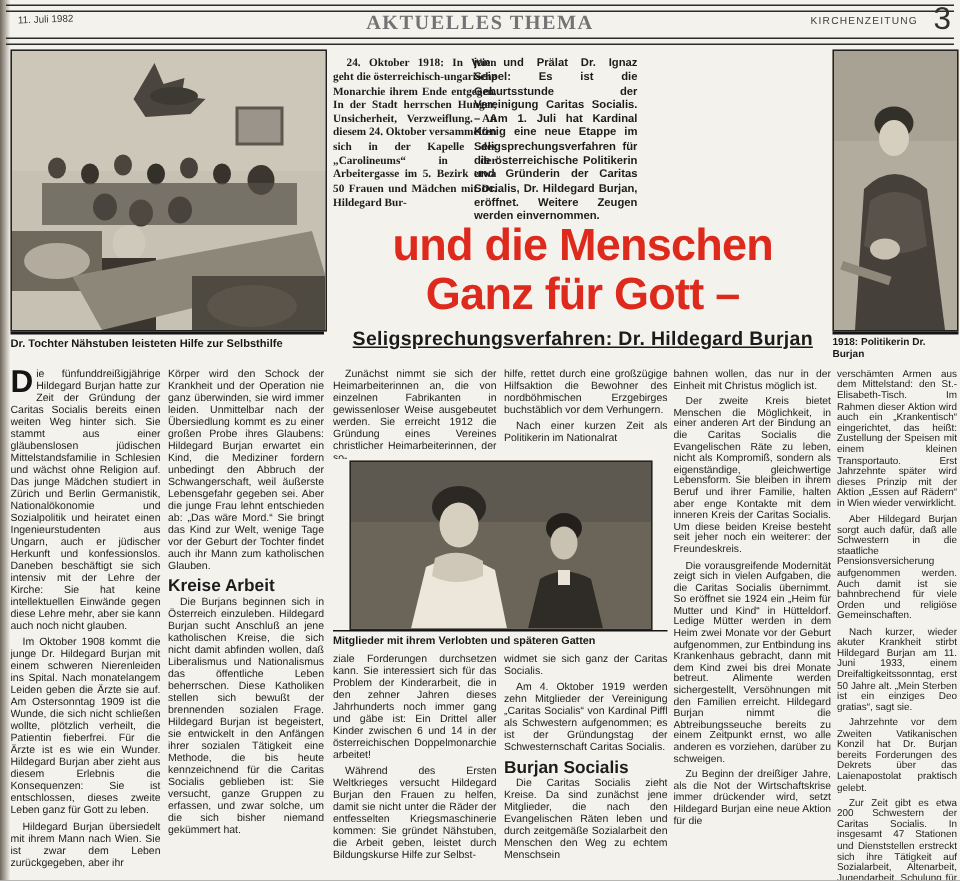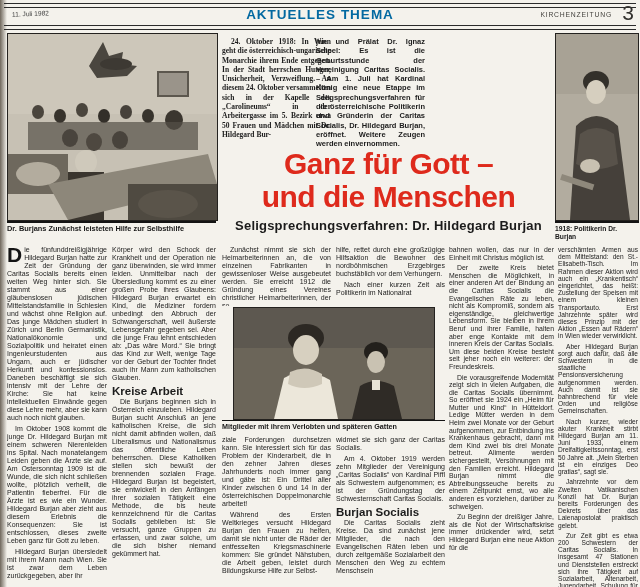--- a/index.html
+++ b/index.html
@@ -5,21 +5,21 @@
   html,body{margin:0;padding:0;background:#888;}
   .page{position:relative;width:640px;height:587px;background:#f4f2ec;overflow:hidden;
         font-family:"Liberation Sans",sans-serif;color:#1c1c1c;}
   .edge-shadow{position:absolute;left:0;top:0;width:7px;height:587px;
         background:linear-gradient(to right,#6f675c,rgba(120,112,100,0));}
   .rule{position:absolute;left:4px;width:632px;height:3px;
         border-top:1.4px solid #2b2b2b;border-bottom:0.8px solid #2b2b2b;}
   .rule.top{top:3px;} .rule.bottom{top:25px;}
   .date{position:absolute;left:12px;top:10px;font-size:6.6px;color:#3a3a3a;transform:rotate(-2deg);}
   .section-title{position:absolute;left:0;top:7px;width:640px;text-align:center;
-        font-size:13.5px;font-weight:bold;letter-spacing:1px;color:#0369a1;}
+        font-size:13.5px;font-weight:bold;letter-spacing:1px;color:#737373;font-family:Liberation Serif, serif;}
   .pub{position:absolute;right:28px;top:11px;font-size:6.8px;letter-spacing:0.8px;color:#44423e;}
   .pagenum{position:absolute;right:6px;top:1px;font-size:21px;font-weight:300;color:#33312e;}
 
   .photo{position:absolute;border:1px solid #24221f;background:#b9b3a7;overflow:hidden;}
   .photo svg{display:block;}
   .caption{position:absolute;font-weight:bold;color:#181818;line-height:1.15;}
   .cap-left{left:7px;top:221px;width:209px;font-size:7.4px;border-top:2px solid #141414;padding-top:2px;}
   .cap-right{left:555px;top:221px;width:84px;font-size:6.7px;border-top:2px solid #141414;padding-top:2px;}
   .cap-center{left:222px;top:420px;width:223px;font-size:7.2px;border-top:1.6px solid #141414;padding-top:2px;}
 
@@ -37,21 +37,21 @@
   .col-E{left:449px;top:246px;width:105px;height:341px;font-size:6.9px;line-height:7.6px;}
   .col-F{left:558px;top:246px;width:80px;height:341px;font-size:6.6px;line-height:7.2px;}
 
   .intro-col{position:absolute;top:37px;width:109px;height:110px;font-weight:bold;
         font-size:7.5px;line-height:9.3px;text-align:justify;overflow:hidden;}
   .intro-1{left:222px;font-family:Liberation Serif, serif;} .intro-2{left:316px;}
   .intro-col p{margin:0;text-indent:9px;} .intro-col p.cont{text-indent:0;}
 
   .headline-block{position:absolute;left:219px;top:147px;width:339px;text-align:center;}
   .headline{font-size:30px;line-height:33px;font-weight:bold;letter-spacing:-0.5px;color:#de2a1c;}
-  .subhead{margin-top:5px;font-size:13px;font-weight:bold;letter-spacing:0.2px;color:#1b1b1b;}
+  .subhead{margin-top:5px;font-size:13px;font-weight:bold;letter-spacing:0.2px;color:#1b1b1b;text-decoration:underline;}
 
   .subheading{font-size:11.5px;font-weight:bold;text-indent:0 !important;
         margin:5px 0 3px 0 !important;text-align:left;}
   .dropcap{float:left;font-size:21px;line-height:17px;font-weight:bold;padding-right:2px;color:#141414;}
 </style>
 </head>
 <body>
 
 <div class="page">
   <div class="edge-shadow"></div>
@@ -83,21 +83,21 @@
       <rect x="20" y="88" width="170" height="28" fill="#555047" opacity="0.7"></rect>
       <ellipse cx="78" cy="128" rx="11" ry="12" fill="#cfc9bb"></ellipse>
       <rect x="60" y="138" width="36" height="48" fill="#3a352e"></rect>
       <rect x="0" y="120" width="60" height="40" fill="#6e685d"></rect>
       <polygon points="40,150 200,120 209,150 60,186" fill="#8d877a"></polygon>
       <rect x="120" y="150" width="89" height="36" fill="#4f4a41"></rect>
       <ellipse cx="30" cy="140" rx="22" ry="12" fill="#b3ac9e"></ellipse>
       <ellipse cx="160" cy="170" rx="30" ry="14" fill="#5a544a"></ellipse>
     </svg>
   </div>
-  <div class="caption cap-left">Dr. Burjans Zunächst leisteten Hilfe zur Selbsthilfe</div>
+  <div class="caption cap-left">Dr. Tochter Nähstuben leisteten Hilfe zur Selbsthilfe</div>
 
   <div class="photo" style="left:555px;top:33px;width:82px;height:186px;">
     <svg width="82" height="186" viewBox="0 0 82 186">
       <rect width="82" height="186" fill="#b2ac9f"></rect>
       <rect x="0" y="0" width="82" height="60" fill="#a8a295"></rect>
       <ellipse cx="40" cy="48" rx="13" ry="11" fill="#33302a"></ellipse>
       <ellipse cx="40" cy="58" rx="10" ry="12" fill="#d6cfbf"></ellipse>
       <path d="M14 186 L20 92 Q40 72 62 92 L74 186 Z" fill="#45403a"></path>
       <path d="M24 100 q16 -12 34 0 l4 30 q-22 10 -42 0 z" fill="#58524a"></path>
       <ellipse cx="34" cy="132" rx="10" ry="7" fill="#c8c1b1"></ellipse>
@@ -107,22 +107,22 @@
   <div class="caption cap-right">1918: Politikerin Dr. Burjan</div>
 
   <div class="intro-col intro-1">
     <p>24. Oktober 1918: In Wien geht die österreichisch-ungarische Monarchie ihrem Ende entgegen. In der Stadt herrschen Hunger, Unsicherheit, Verzweiflung. An diesem 24. Oktober versammelten sich in der Kapelle des „Carolineums“ in der Arbeitergasse im 5. Bezirk etwa 50 Frauen und Mädchen mit Dr. Hildegard Bur-</p>
   </div>
   <div class="intro-col intro-2">
     <p class="cont">jan und Prälat Dr. Ignaz Seipel: Es ist die Geburtsstunde der Vereinigung Caritas Socialis. – Am 1. Juli hat Kardinal König eine neue Etappe im Seligsprechungsverfahren für die österreichische Politikerin und Gründerin der Caritas Socialis, Dr. Hildegard Burjan, eröffnet. Weitere Zeugen werden einvernommen.</p>
   </div>
 
   <div class="headline-block">
+    <div class="headline">und die Menschen</div>
     <div class="headline">Ganz für Gott –</div>
-    <div class="headline">und die Menschen</div>
     <div class="subhead">Seligsprechungsverfahren: Dr. Hildegard Burjan</div>
   </div>
 
   <div class="col bodytext col-A">
     <p class="cont"><span class="dropcap">D</span><span>ie fünfunddreißigjährige Hildegard Burjan hatte zur Zeit der Gründung der Caritas Socialis bereits einen weiten Weg hinter sich. Sie stammt aus einer gläubenslosen jüdischen Mittelstandsfamilie in Schlesien und wächst ohne Religion auf. Das junge Mädchen studiert in Zürich und Berlin Germanistik, Nationalökonomie und Sozialpolitik und heiratet einen Ingenieurstudenten aus Ungarn, auch er jüdischer Herkunft und konfessionslos. Daneben beschäftigt sie sich intensiv mit der Lehre der Kirche: Sie hat keine intellektuellen Einwände gegen diese Lehre mehr, aber sie kann auch noch nicht glauben.</span></p>
     <p>Im Oktober 1908 kommt die junge Dr. Hildegard Burjan mit einem schweren Nierenleiden ins Spital. Nach monatelangem Leiden geben die Ärzte sie auf. Am Ostersonntag 1909 ist die Wunde, die sich nicht schließen wollte, plötzlich verheilt, die Patientin fieberfrei. Für die Ärzte ist es wie ein Wunder. Hildegard Burjan aber zieht aus diesem Erlebnis die Konsequenzen: Sie ist entschlossen, dieses zweite Leben ganz für Gott zu leben.</p>
     <p>Hildegard Burjan übersiedelt mit ihrem Mann nach Wien. Sie ist zwar dem Leben zurückgegeben, aber ihr</p>
   </div>
 
   <div class="col bodytext col-B">

